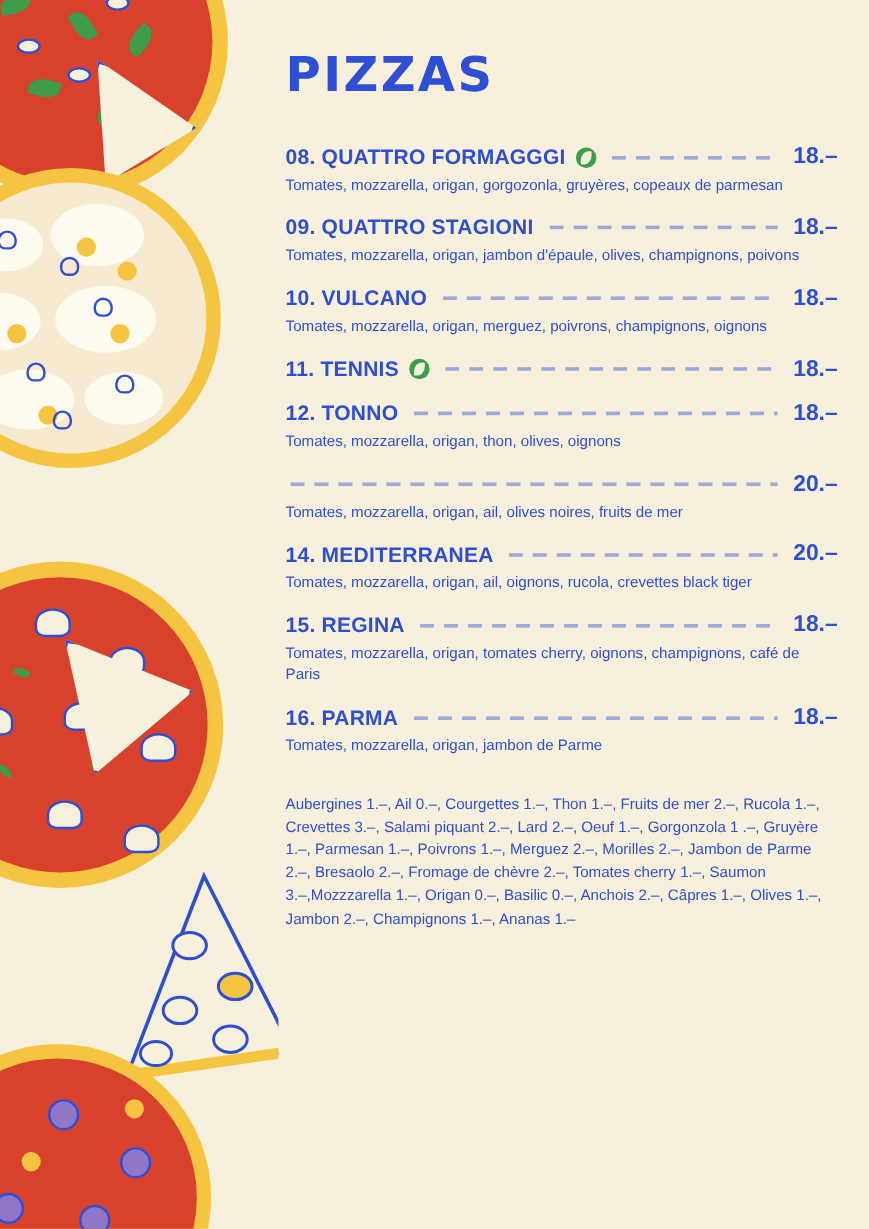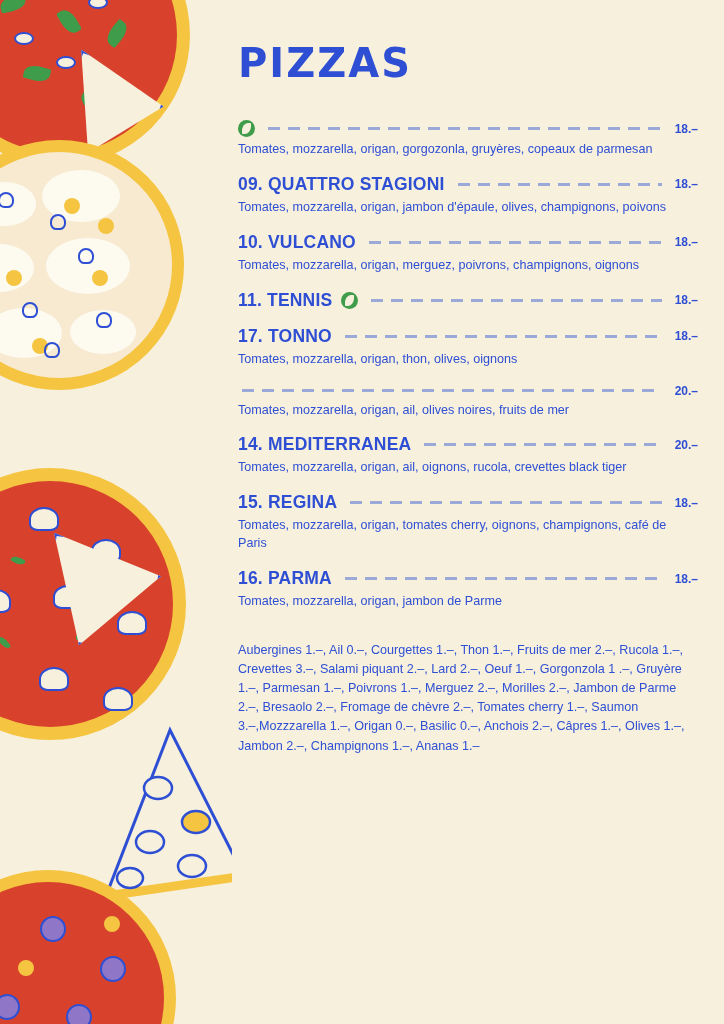--- a/index.html
+++ b/index.html
@@ -180,21 +180,21 @@
   .dash {
     flex: 1 1 auto;
     height: 3px;
     min-width: 10px;
     background-image: linear-gradient(to right, #9aa9d8 0 12px, transparent 12px 20px);
     background-size: 20px 3px;
     background-repeat: repeat-x;
     margin: 0 4px;
   }
   .price {
-    font-size: 12px;
+    font-size: 19px;
     font-weight: 800;
     color: #2e4fd4;
     white-space: nowrap;
     flex: 0 0 auto;
   }
   .desc {
     font-size: 12.6px;
     color: #2e4fd4;
     line-height: 1.42;
     margin-top: 4px;
@@ -302,20 +302,21 @@
   </div>
 </div>
 
 <div class="content">
   <div class="title">PIZZAS</div>
 
   <div>
 
     <div class="item">
       <div class="item-head">
+        <span class="item-name">08. QUATTRO FORMAGGGI</span>
         <span class="veg"></span>
         <span class="dash"></span>
         <span class="price">18.–</span>
       </div>
       <div class="desc">Tomates, mozzarella, origan, gorgozonla, gruyères, copeaux de parmesan</div>
     </div>
 
     <div class="item">
       <div class="item-head">
         <span class="item-name">09. QUATTRO STAGIONI</span>
@@ -338,21 +339,21 @@
       <div class="item-head">
         <span class="item-name">11. TENNIS</span>
         <span class="veg"></span>
         <span class="dash"></span>
         <span class="price">18.–</span>
       </div>
     </div>
 
     <div class="item">
       <div class="item-head">
-        <span class="item-name">17. TONNO</span>
+        <span class="item-name">12. TONNO</span>
         <span class="dash"></span>
         <span class="price">18.–</span>
       </div>
       <div class="desc">Tomates, mozzarella, origan, thon, olives, oignons</div>
     </div>
 
     <div class="item">
       <div class="item-head">
         <span class="dash"></span>
         <span class="price">20.–</span>

